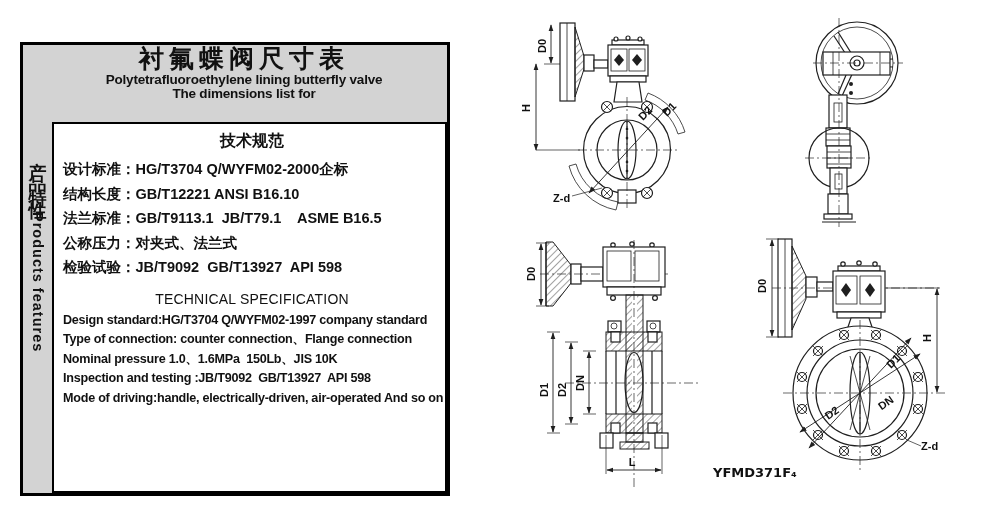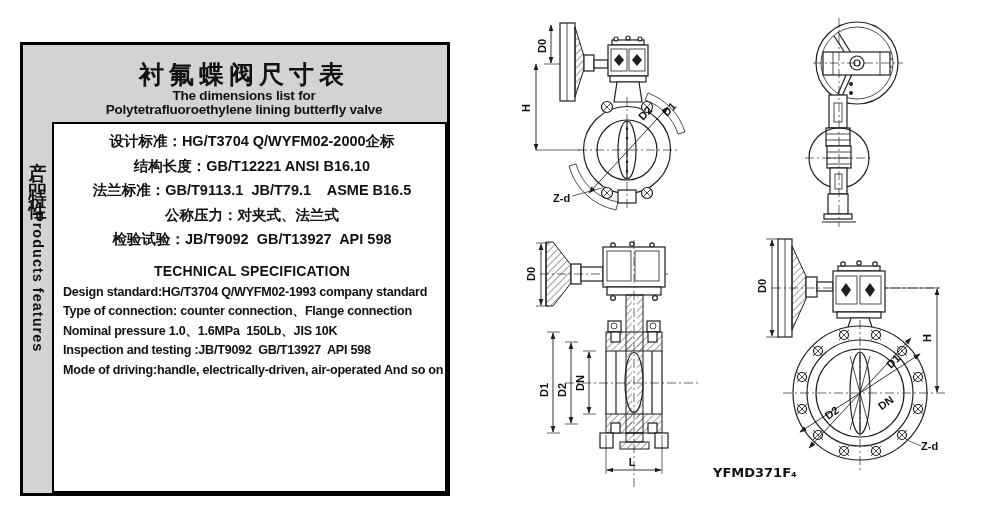--- a/index.html
+++ b/index.html
@@ -7,43 +7,43 @@
     width:1000px;height:507px;position:relative;overflow:hidden;
     background:#ffffff;
     font-family:"Liberation Sans","DejaVu Sans",sans-serif;
     color:#111;
   }
   
   .panel{
     position:absolute;left:20px;top:42px;width:424px;height:448px;
     border:3px solid #000;background:#d3d3d3;
   }
-  .title-block{position:absolute;left:24px;top:16px;right:6px;text-align:center;line-height:1.1;}
+  .title-block{position:absolute;left:24px;top:0;right:6px;text-align:center;line-height:1.1;}
   .title-zh{font-size:25px;font-weight:700;letter-spacing:5px;}
   .title-en{font-size:13.5px;font-weight:700;letter-spacing:-0.2px;}
   .inner-box{
     position:absolute;left:29px;top:77px;right:0;bottom:0;
     background:#fff;border:2px solid #000;box-sizing:border-box;
     padding:5px 4px 0 9px;overflow:hidden;
   }
   .sidebar{
     position:absolute;left:0;top:77px;bottom:0;width:29px;
     display:flex;flex-direction:column;align-items:center;padding-top:26px;box-sizing:border-box;
   }
   .sidebar-zh{
     writing-mode:vertical-rl;text-orientation:upright;
     font-size:18px;font-weight:700;letter-spacing:13px;
   }
   .sidebar-en{
     writing-mode:vertical-rl;
     font-size:14.5px;font-weight:700;letter-spacing:1px;margin-top:12px;white-space:nowrap;
   }
   .spec-heading-zh{text-align:center;font-size:16px;font-weight:700;margin:2px 0 5px 0;}
-  .zh-line{font-size:14.5px;font-weight:700;line-height:24.6px;white-space:pre;text-align:center;}
-  .spec-heading-en{text-align:center;font-size:14px;font-weight:700;margin:11px 0 4px 0;letter-spacing:0.2px;}
+  .zh-line{font-size:14.5px;font-weight:700;line-height:24.6px;white-space:pre;}
+  .spec-heading-en{text-align:center;font-size:14px;font-weight:400;margin:11px 0 4px 0;letter-spacing:0.2px;}
   .en-line{font-size:12.6px;font-weight:700;line-height:19.4px;white-space:pre;letter-spacing:-0.25px;}
   
   .drawings{position:absolute;left:500px;top:0;width:500px;height:507px;}
   .ln{stroke:#1f1f1f;stroke-width:1.2;fill:none;}
   .lnw{stroke:#1f1f1f;stroke-width:1.2;fill:#fff;}
   .lnthin{stroke:#1f1f1f;stroke-width:0.8;fill:none;}
   .cl{stroke:#2a2a2a;stroke-width:0.7;fill:none;stroke-dasharray:9 3 2 3;}
   .dim{stroke:#1f1f1f;stroke-width:0.9;fill:none;}
   .ext{stroke:#1f1f1f;stroke-width:0.7;fill:none;}
   .hat{fill:url(#hatch);stroke:#1f1f1f;stroke-width:1;}
@@ -51,38 +51,39 @@
   .lbl{font-family:"Liberation Sans",sans-serif;font-size:11px;font-weight:700;fill:#111;}
   .model{font-family:"DejaVu Sans","Liberation Sans",sans-serif;font-size:13px;font-weight:700;fill:#111;}
 </style>
 </head>
 <body>
 
 <div class="panel">
 
   <div class="title-block">
     <div class="title-zh">衬氟蝶阀尺寸表</div>
+    <div class="title-en">Polytetrafluoroethylene lining butterfly valve</div>
     <div class="title-en">The dimensions list for</div>
-    <div class="title-en">Polytetrafluoroethylene lining butterfly valve</div>
   </div>
 
   <div class="sidebar">
     <div class="sidebar-zh">产品特性</div>
     <div class="sidebar-en">Products features</div>
   </div>
 
   <div class="inner-box">
+    <div class="spec-heading-zh">技术规范</div>
     <div class="zh-line">设计标准：HG/T3704 Q/WYFM02-2000企标</div>
     <div class="zh-line">结构长度：GB/T12221 ANSI B16.10</div>
     <div class="zh-line">法兰标准：GB/T9113.1  JB/T79.1    ASME B16.5</div>
     <div class="zh-line">公称压力：对夹式、法兰式</div>
     <div class="zh-line">检验试验：JB/T9092  GB/T13927  API 598</div>
 
     <div class="spec-heading-en">TECHNICAL SPECIFICATION</div>
-    <div class="en-line">Design standard:HG/T3704 Q/WYFM02-1993 company standard</div>
+    <div class="en-line">Design standard:HG/T3704 Q/WYFM02-1997 company standard</div>
     <div class="en-line">Type of connection: counter connection、Flange connection</div>
     <div class="en-line">Nominal pressure 1.0、1.6MPa  150Lb、JIS 10K</div>
     <div class="en-line">Inspection and testing :JB/T9092  GB/T13927  API 598</div>
     <div class="en-line">Mode of driving:handle, electrically-driven, air-operated And so on</div>
   </div>
 </div>
 
 <svg class="drawings" viewBox="500 0 500 507">
   <defs>
     <pattern id="hatch" patternUnits="userSpaceOnUse" width="5" height="5" patternTransform="rotate(45)">

